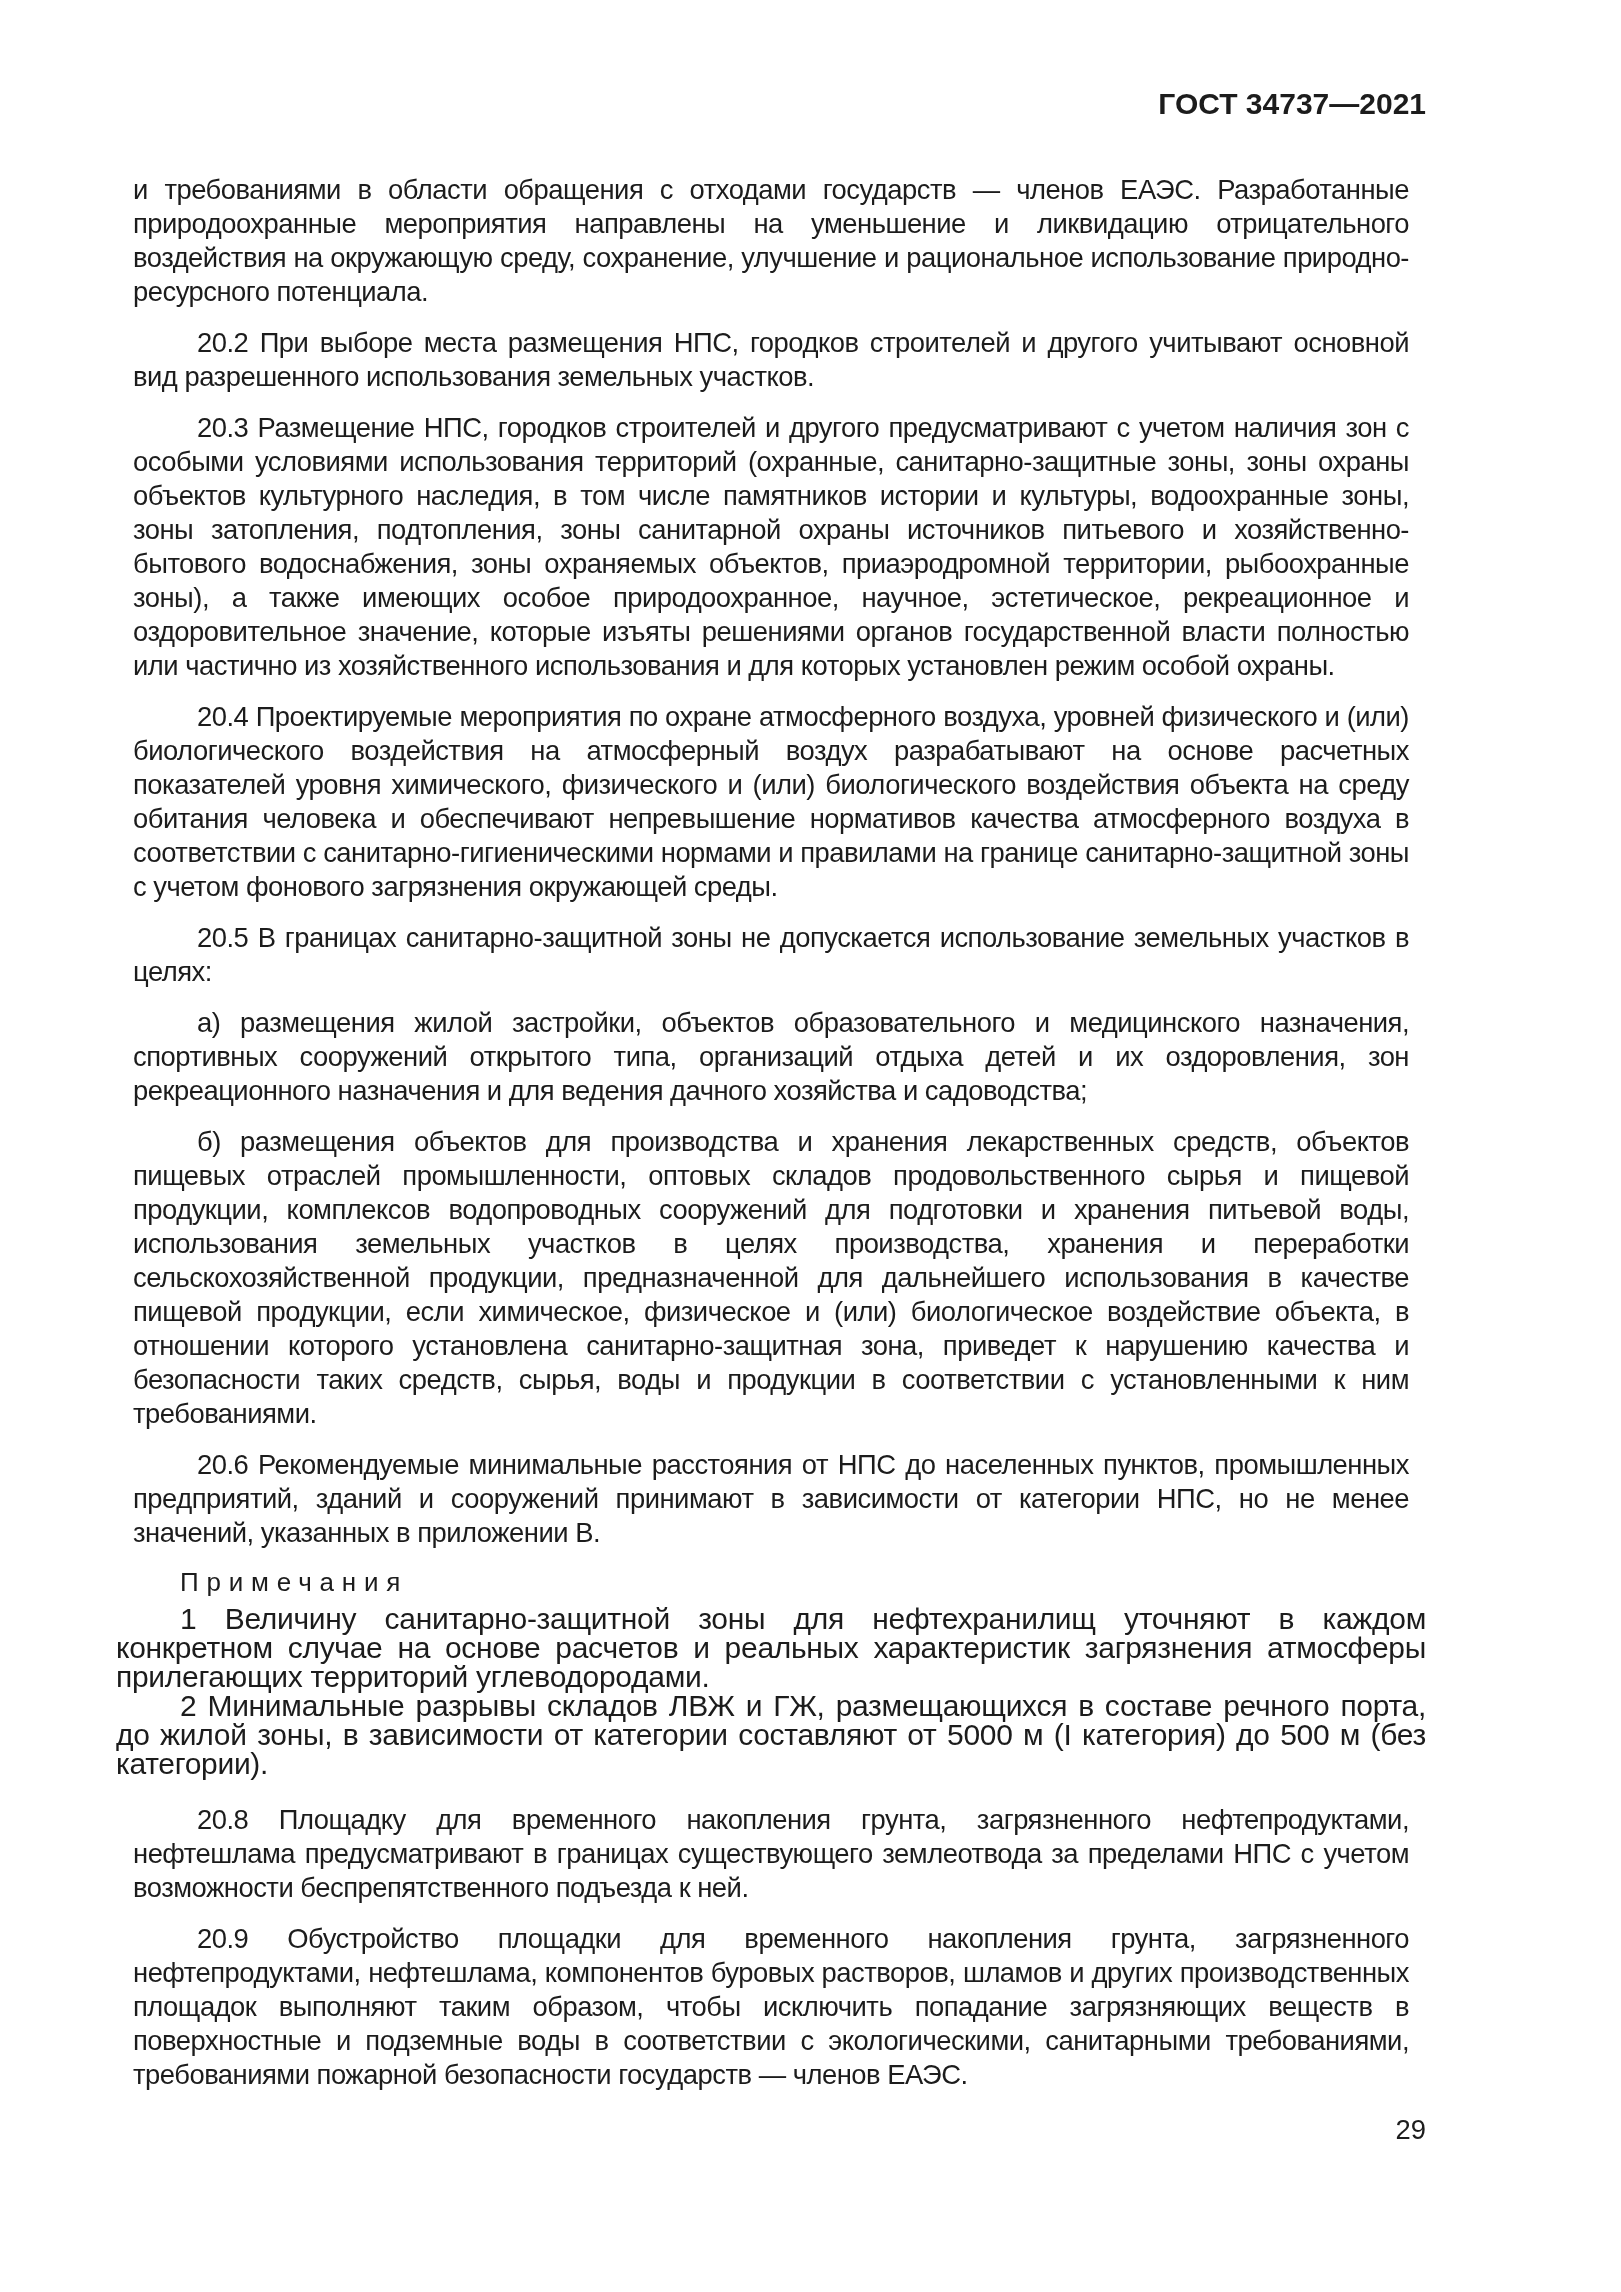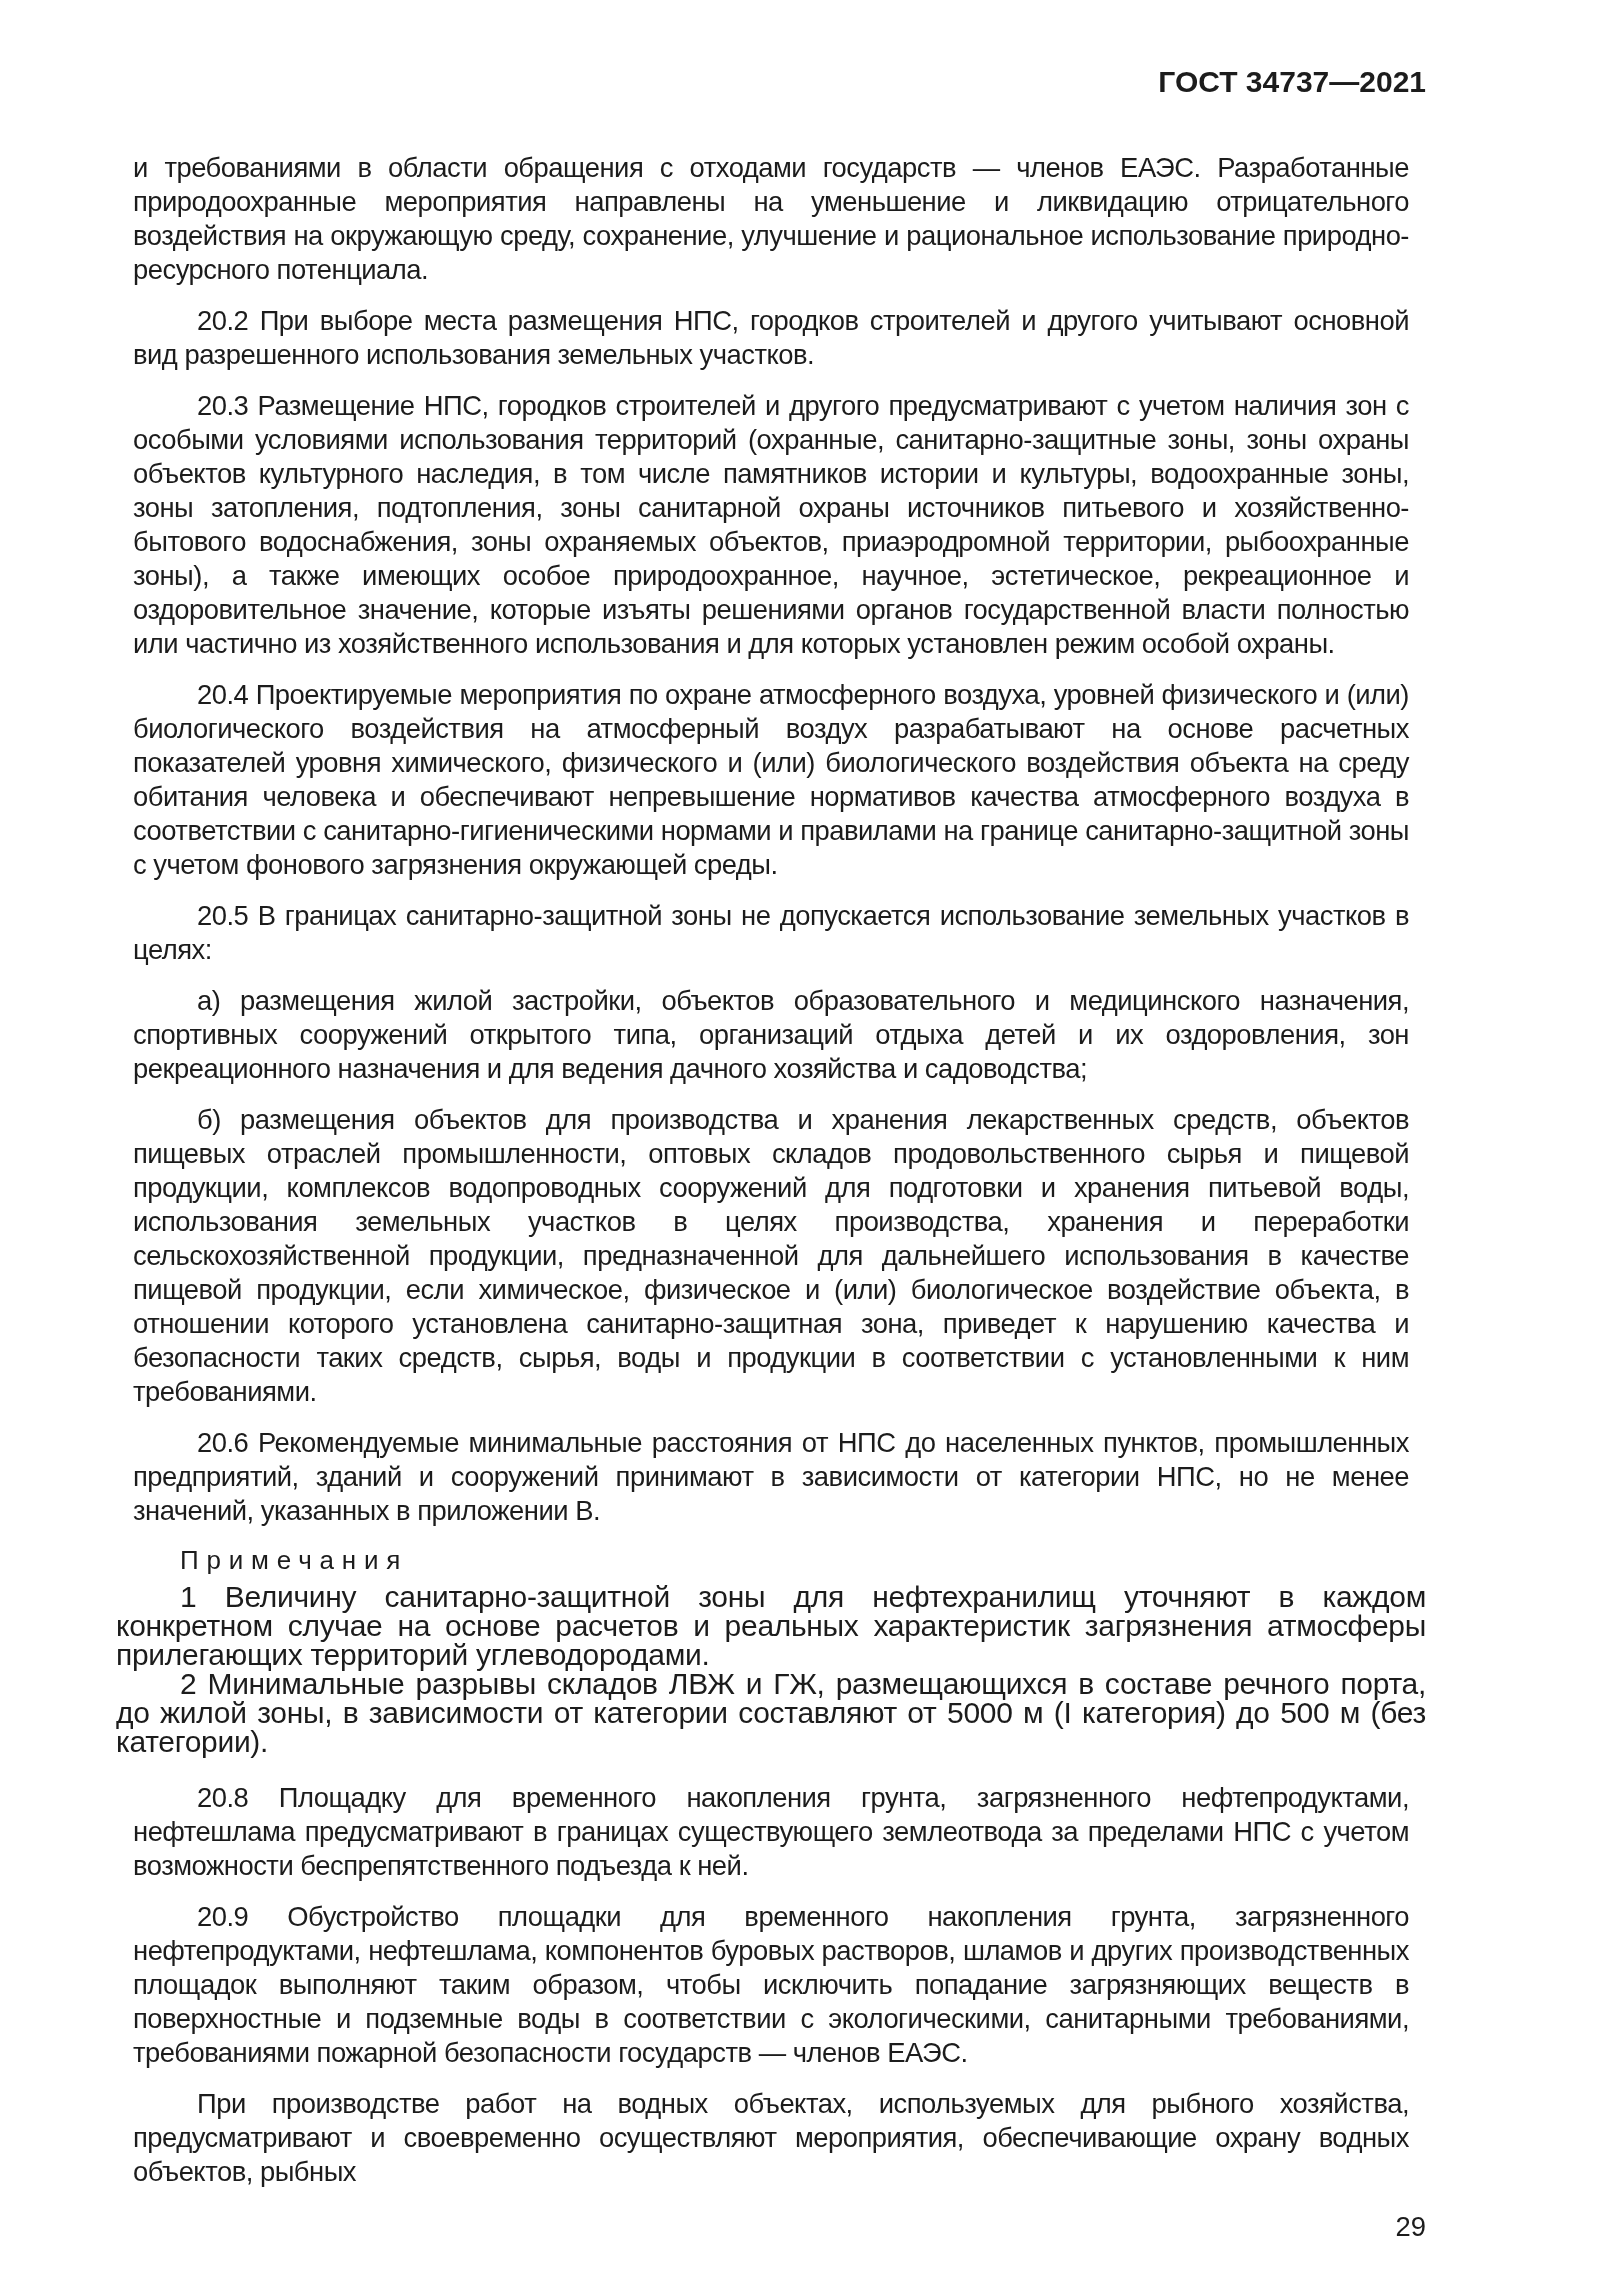--- a/index.html
+++ b/index.html
@@ -6,21 +6,21 @@
     margin: 0;
     padding: 0;
     background: #ffffff;
   }
   .page {
     position: relative;
     width: 1621px;
     height: 2293px;
     background: #ffffff;
     box-sizing: border-box;
-    padding: 65px 195px 0 116px;
+    padding: 87px 195px 0 116px;
     color: #1c1c1c;
     font-family: "Liberation Sans", "DejaVu Sans", sans-serif;
     overflow: hidden;
   }
   .doc-header {
     text-align: right;
     font-weight: 700;
     font-size: 30px;
     line-height: 33px;
     margin: 0 0 53px 0;
@@ -89,20 +89,19 @@
       <p class="notes-heading">Примечания</p>
       <p class="note">1 Величину санитарно-защитной зоны для нефтехранилищ уточняют в каждом конкретном случае на основе расчетов и реальных характеристик загрязнения атмосферы прилегающих территорий углеводородами.</p>
       <p class="note">2 Минимальные разрывы складов ЛВЖ и ГЖ, размещающихся в составе речного порта, до жилой зоны, в зависимости от категории составляют от 5000 м (I категория) до 500 м (без категории).</p>
     </div>
 
 
     <p class="body">20.8 Площадку для временного накопления грунта, загрязненного нефтепродуктами, нефтешлама предусматривают в границах существующего землеотвода за пределами НПС с учетом возможности беспрепятственного подъезда к ней.</p>
 
     <p class="body">20.9 Обустройство площадки для временного накопления грунта, загрязненного нефтепродуктами, нефтешлама, компонентов буровых растворов, шламов и других производственных площадок выполняют таким образом, чтобы исключить попадание загрязняющих веществ в поверхностные и подземные воды в соответствии с экологическими, санитарными требованиями, требованиями пожарной безопасности государств — членов ЕАЭС.</p>
 
-    <p class="body">При производстве работ на водных объектах, используемых для рыбного хозяйства, предусматривают и своевременно осуществляют мероприятия, обеспечивающие охрану водных объектов, рыбных</p>
 
   </div>
 
   <div class="page-number">29</div>
 
 </div>
 
 
 </body></html>

